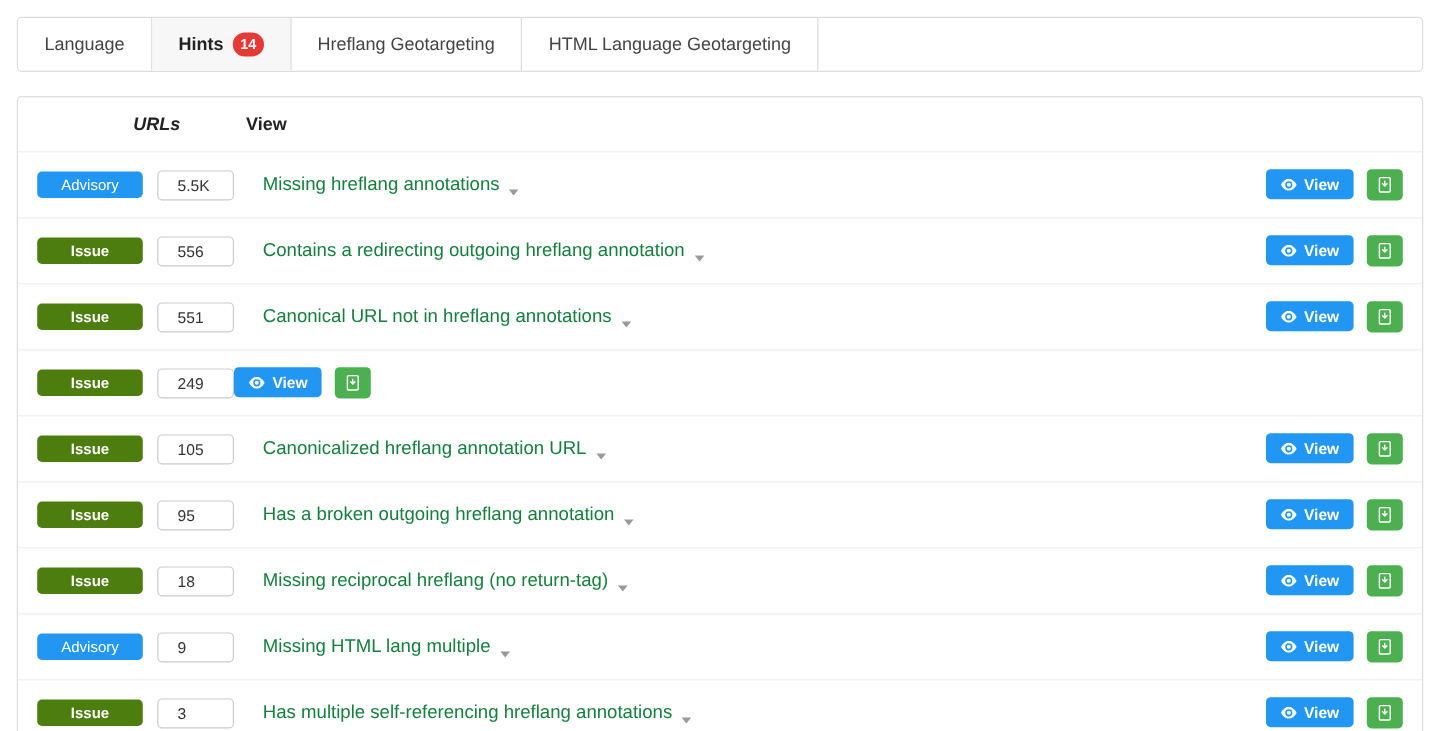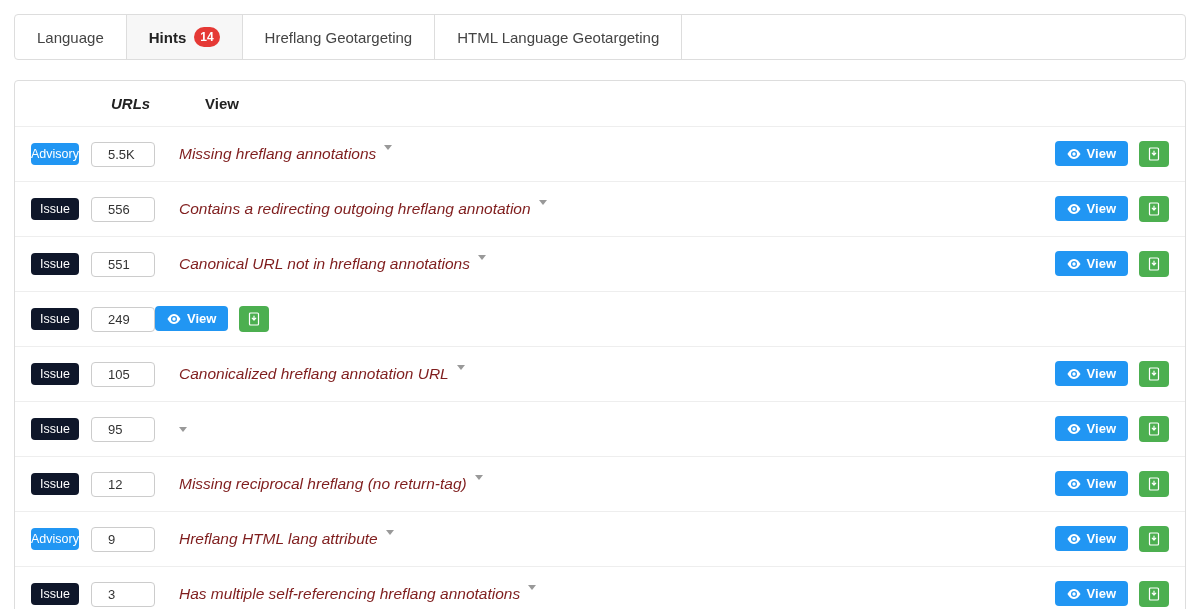--- a/index.html
+++ b/index.html
@@ -8,25 +8,25 @@
 .tab { padding: 12px 22px; border-right: 1px solid #ddd; cursor: pointer; font-size: 15px; color: #444; display: flex; align-items: center; gap: 8px; }
 .tab:last-child { border-right: none; flex: 1; }
 .tab.active { font-weight: 700; background: #f7f7f7; color: #222; }
 .tab-badge { background: #e53935; color: #fff; border-radius: 10px; min-width: 20px; height: 20px; display: inline-flex; align-items: center; justify-content: center; font-size: 12px; font-weight: 600; padding: 0 6px; }
 .panel { border: 1px solid #ddd; border-radius: 4px; }
 .header-row { display: flex; align-items: center; padding: 14px 16px 14px 16px; font-weight: 700; font-size: 15px; color: #222; }
 .col-spacer { width: 80px; }
 .col-urls { width: 80px; font-style: italic; }
 .col-hint { flex: 1; padding-left: 14px; }
 .row { display: flex; align-items: center; padding: 14px 16px; border-top: 1px solid #eee; }
-.badge { width: 48px; text-align: center; color: #fff; font-size: 12.5px; padding: 4px 0; border-radius: 4px; font-weight: 500; }
-.badge.issue { background: #0f172a; }
+.badge { width: 88px; text-align: center; color: #fff; font-size: 12.5px; padding: 4px 0; border-radius: 4px; font-weight: 500; }
+.badge.issue { background: #4d7c0f; font-weight: bold; }
 .badge.advisory { background: #2196f3; }
 .url-box { width: 64px; margin-left: 12px; border: 1px solid #ccc; border-radius: 4px; padding: 4px 16px; font-size: 13px; color: #333; background: #fff; text-align: left; }
-.hint-text { flex: 1; padding-left: 24px; font-size: 15.5px; color: #7f1d1d; display: flex; align-items: flex-start; gap: 8px; font-style: italic; }
+.hint-text { flex: 1; padding-left: 24px; font-size: 15.5px; color: #15803d; display: flex; align-items: flex-end; gap: 8px; }
 .caret { width: 0; height: 0; border-left: 4px solid transparent; border-right: 4px solid transparent; border-top: 5px solid #999; }
 .actions { display: flex; gap: 11px; align-items: flex-start; }
 .btn-view { background: #2196f3; color: #fff; border: none; border-radius: 4px; padding: 5px 12px; font-size: 13px; display: inline-flex; align-items: center; gap: 6px; cursor: pointer; font-weight: 600; }
 .btn-export { background: #4caf50; color: #fff; border: none; border-radius: 4px; width: 30px; height: 26px; display: inline-flex; align-items: center; justify-content: center; cursor: pointer; }
 .eye-icon { width: 14px; height: 10px; }
 .eye-icon svg { display: block; }
 .export-icon svg { display: block; }
 </style>
 </head>
 <body>
@@ -178,44 +178,45 @@
                 <path d="M7 4v4M5.2 6.2L7 8l1.8-1.8" fill="none" stroke="#fff" stroke-width="1.2" stroke-linecap="round" stroke-linejoin="round"></path>
               </svg>
             </span>
           </button>
         </div>
       </div>
       <div class="row">
         <div class="badge issue">Issue</div>
         <div class="url-box">95</div>
         <div class="hint-text">
-          <span class="caret"></span>
-        </div>
-        <div class="actions">
-          <button class="btn-view">
-            <span class="eye-icon">
-              <svg width="14" height="10" viewBox="0 0 14 10">
-                <path d="M7 0C3 0 0.5 5 0.5 5S3 10 7 10s6.5-5 6.5-5S11 0 7 0zm0 8a3 3 0 110-6 3 3 0 010 6zm0-4.7A1.7 1.7 0 107 6.7 1.7 1.7 0 007 3.3z" fill="#fff"></path>
-              </svg>
-            </span>
-            <span>View</span>
-          </button>
-          <button class="btn-export">
-            <span class="export-icon">
-              <svg width="14" height="14" viewBox="0 0 14 14">
-                <rect x="2.5" y="1" width="9" height="12" rx="1" fill="none" stroke="#fff" stroke-width="1.2"></rect>
-                <path d="M7 4v4M5.2 6.2L7 8l1.8-1.8" fill="none" stroke="#fff" stroke-width="1.2" stroke-linecap="round" stroke-linejoin="round"></path>
-              </svg>
-            </span>
-          </button>
-        </div>
-      </div>
-      <div class="row">
-        <div class="badge issue">Issue</div>
-        <div class="url-box">12</div>
+          <span>Has a broken outgoing hreflang annotation</span>
+          <span class="caret"></span>
+        </div>
+        <div class="actions">
+          <button class="btn-view">
+            <span class="eye-icon">
+              <svg width="14" height="10" viewBox="0 0 14 10">
+                <path d="M7 0C3 0 0.5 5 0.5 5S3 10 7 10s6.5-5 6.5-5S11 0 7 0zm0 8a3 3 0 110-6 3 3 0 010 6zm0-4.7A1.7 1.7 0 107 6.7 1.7 1.7 0 007 3.3z" fill="#fff"></path>
+              </svg>
+            </span>
+            <span>View</span>
+          </button>
+          <button class="btn-export">
+            <span class="export-icon">
+              <svg width="14" height="14" viewBox="0 0 14 14">
+                <rect x="2.5" y="1" width="9" height="12" rx="1" fill="none" stroke="#fff" stroke-width="1.2"></rect>
+                <path d="M7 4v4M5.2 6.2L7 8l1.8-1.8" fill="none" stroke="#fff" stroke-width="1.2" stroke-linecap="round" stroke-linejoin="round"></path>
+              </svg>
+            </span>
+          </button>
+        </div>
+      </div>
+      <div class="row">
+        <div class="badge issue">Issue</div>
+        <div class="url-box">18</div>
         <div class="hint-text">
           <span>Missing reciprocal hreflang (no return-tag)</span>
           <span class="caret"></span>
         </div>
         <div class="actions">
           <button class="btn-view">
             <span class="eye-icon">
               <svg width="14" height="10" viewBox="0 0 14 10">
                 <path d="M7 0C3 0 0.5 5 0.5 5S3 10 7 10s6.5-5 6.5-5S11 0 7 0zm0 8a3 3 0 110-6 3 3 0 010 6zm0-4.7A1.7 1.7 0 107 6.7 1.7 1.7 0 007 3.3z" fill="#fff"></path>
               </svg>
@@ -229,21 +230,21 @@
                 <path d="M7 4v4M5.2 6.2L7 8l1.8-1.8" fill="none" stroke="#fff" stroke-width="1.2" stroke-linecap="round" stroke-linejoin="round"></path>
               </svg>
             </span>
           </button>
         </div>
       </div>
       <div class="row">
         <div class="badge advisory">Advisory</div>
         <div class="url-box">9</div>
         <div class="hint-text">
-          <span>Hreflang HTML lang attribute</span>
+          <span>Missing HTML lang multiple</span>
           <span class="caret"></span>
         </div>
         <div class="actions">
           <button class="btn-view">
             <span class="eye-icon">
               <svg width="14" height="10" viewBox="0 0 14 10">
                 <path d="M7 0C3 0 0.5 5 0.5 5S3 10 7 10s6.5-5 6.5-5S11 0 7 0zm0 8a3 3 0 110-6 3 3 0 010 6zm0-4.7A1.7 1.7 0 107 6.7 1.7 1.7 0 007 3.3z" fill="#fff"></path>
               </svg>
             </span>
             <span>View</span>

